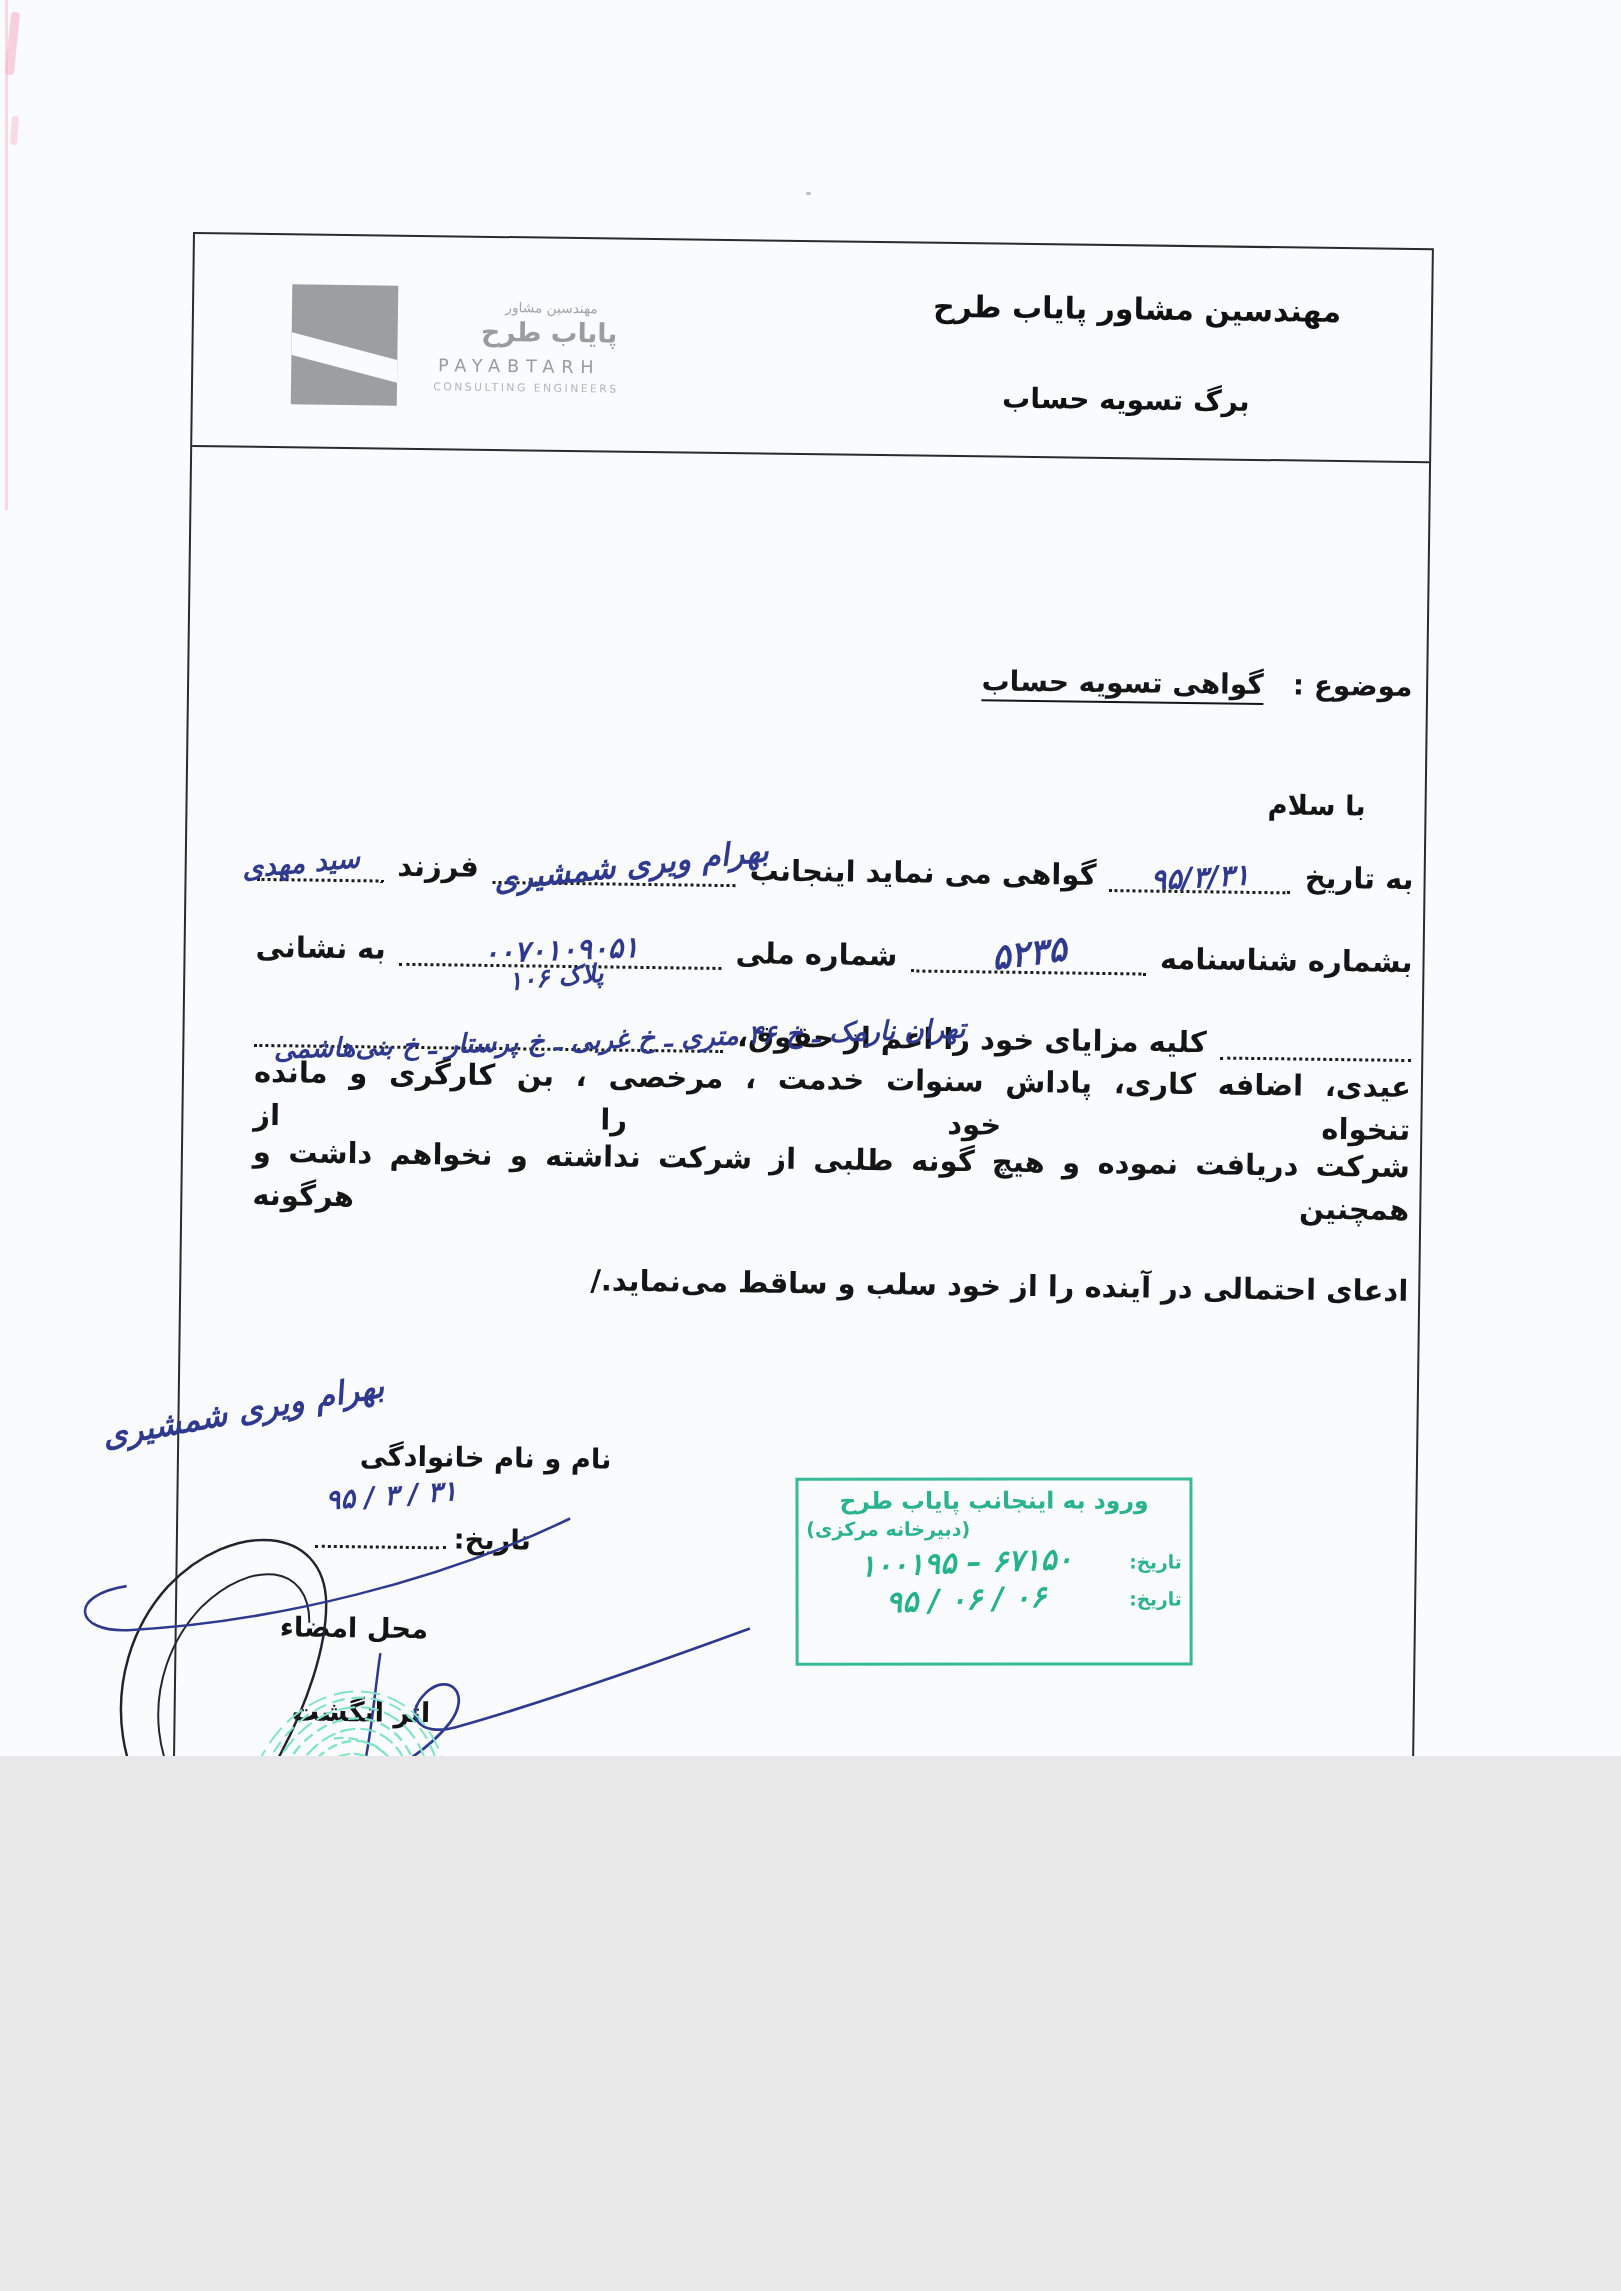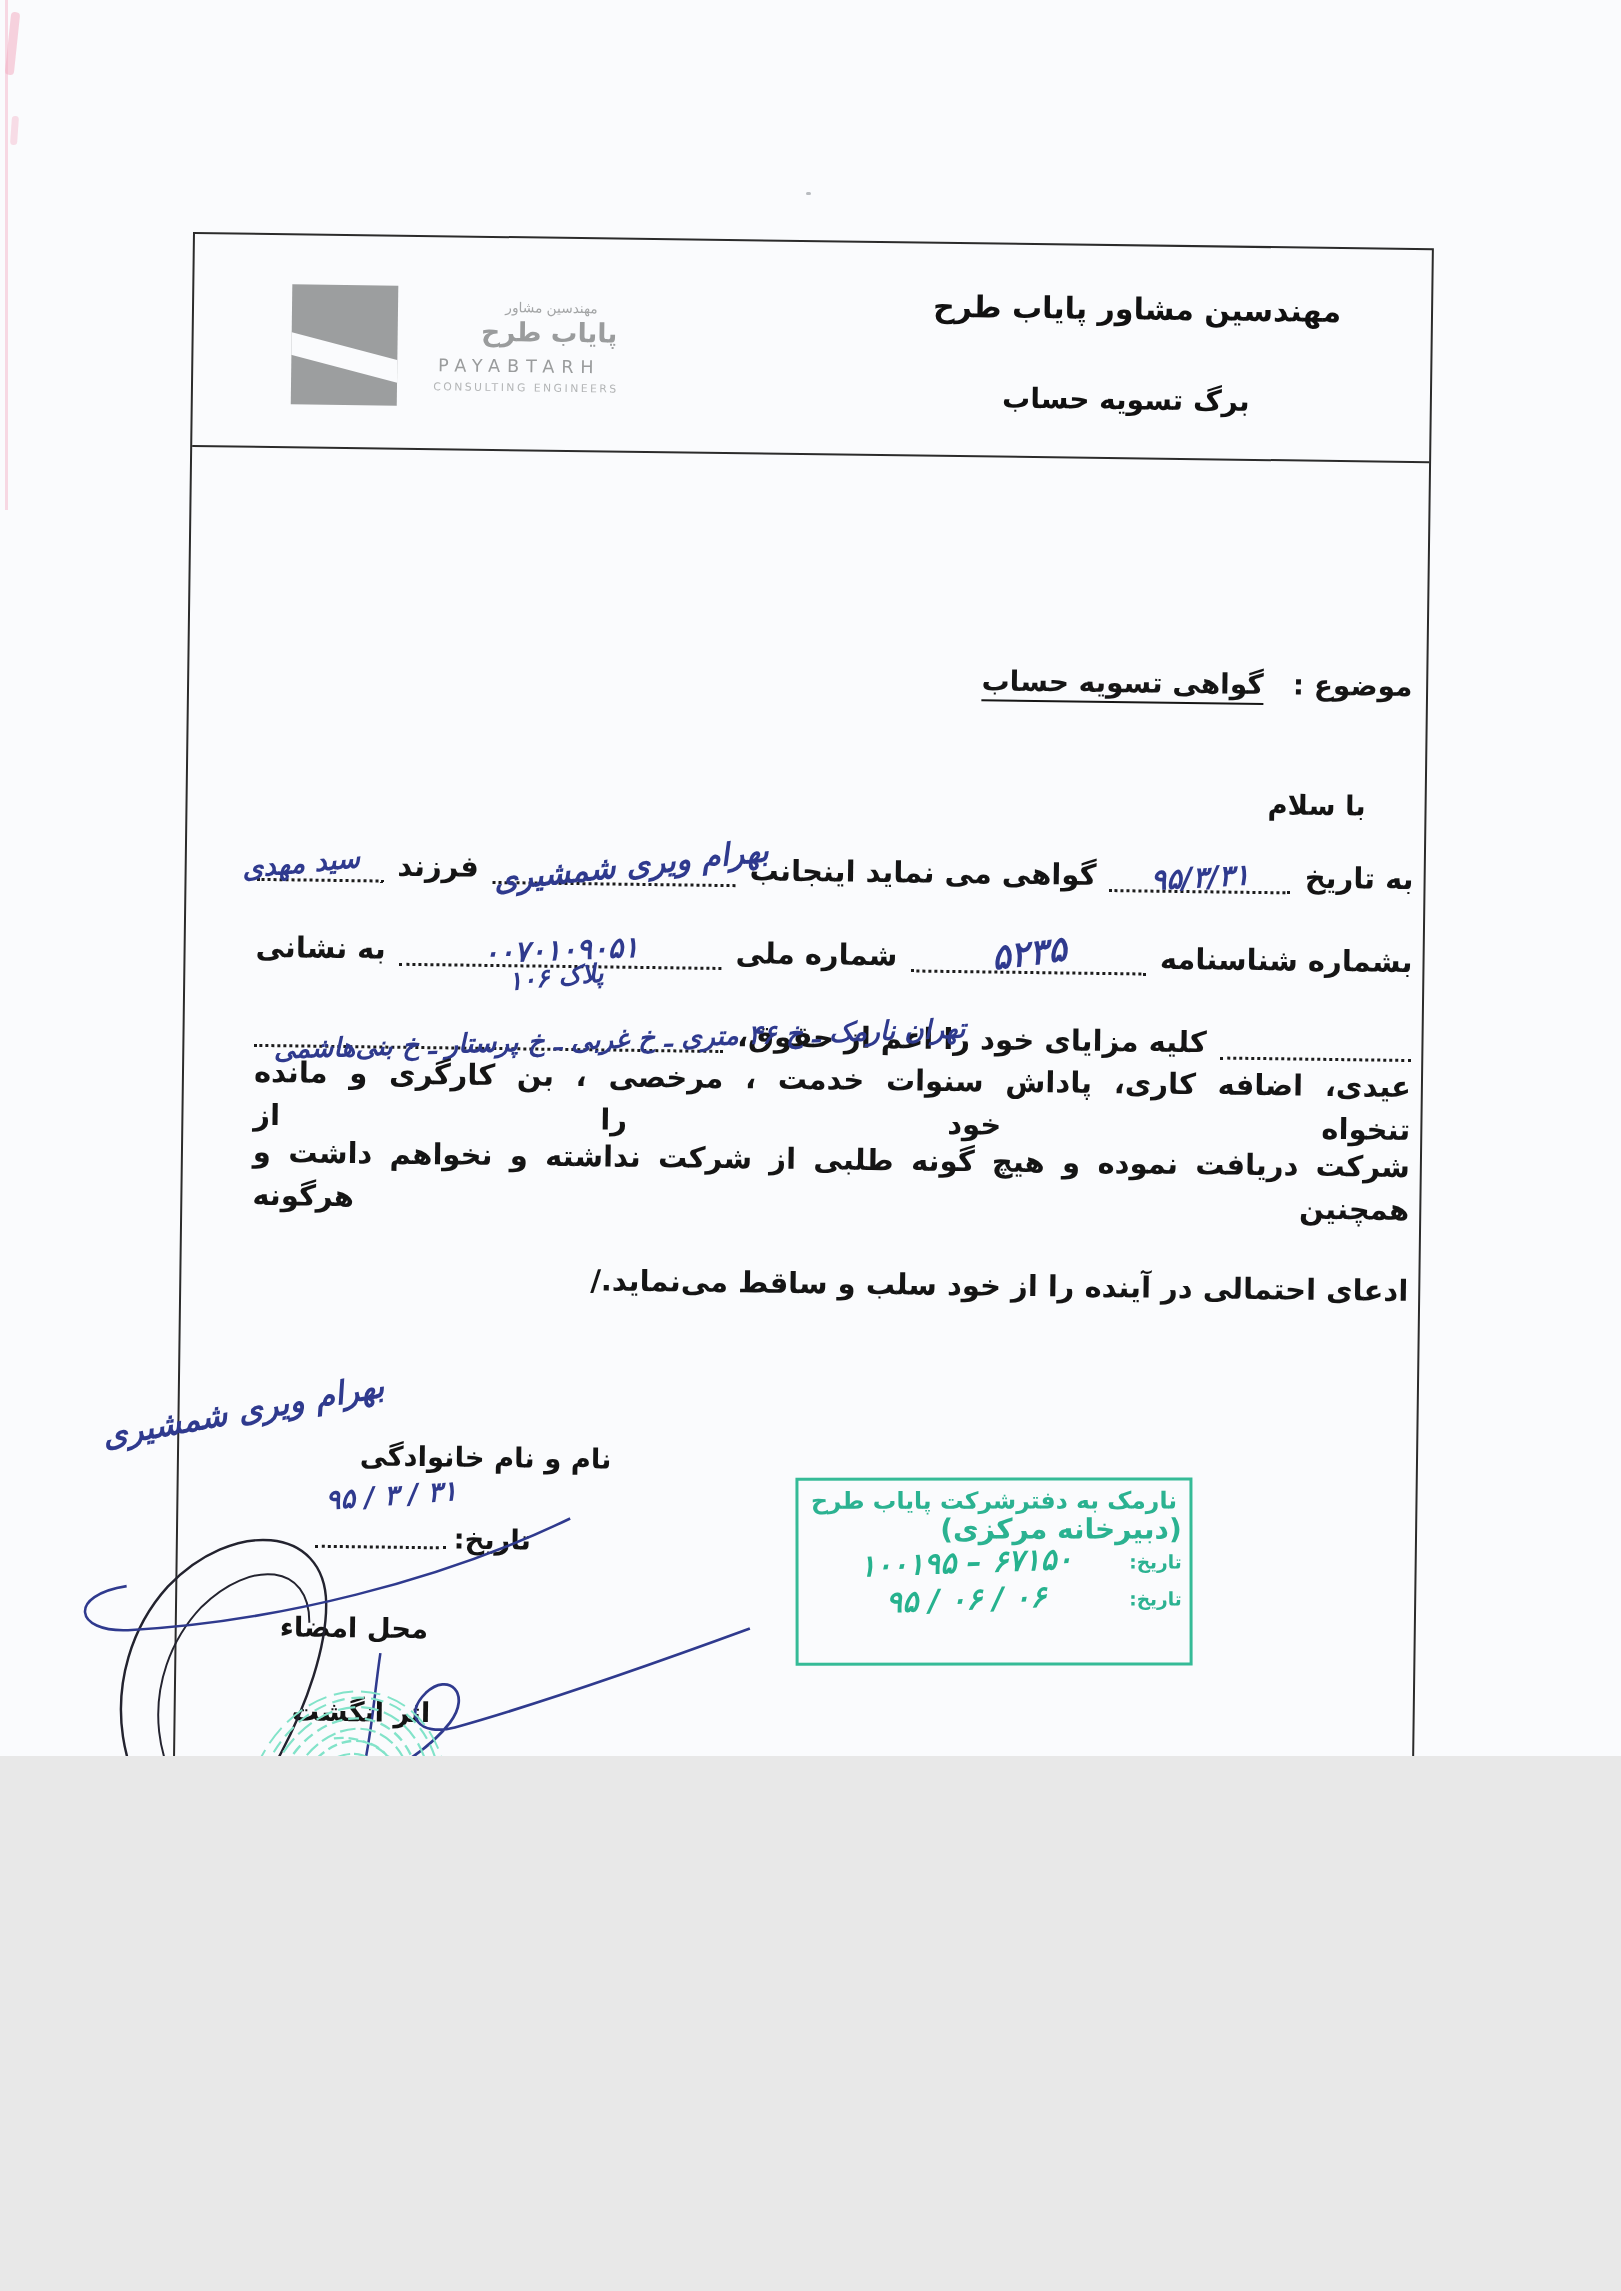--- a/index.html
+++ b/index.html
@@ -46,21 +46,21 @@
   #date-row{left:137px;top:1274px;width:216px;direction:rtl;display:flex;align-items:flex-end;gap:7.8px;}
   #date-row .blank{flex:1 1 auto;}
   #date-hw{left:147px;top:1243px;font-size:27.4px;color:#2f3a8e;font-style:italic;font-weight:bold;
            transform:rotate(-5deg);direction:ltr;white-space:nowrap;}
   #sign-label{left:103px;top:1376px;}
   #finger-label{left:116px;top:1460px;}
   
   #stamp{left:618px;top:1233px;width:397px;height:188px;border:3.4px solid #35bb97;
          transform:rotate(-0.8deg);color:#2bb291;direction:rtl;padding:5.9px 7.8px;box-sizing:border-box;}
   #stamp .s1{text-align:center;font-size:23.5px;font-weight:bold;line-height:29px;}
-  #stamp .s2{text-align:right;font-size:28px;font-weight:bold;line-height:27.4px;}
+  #stamp .s2{text-align:left;font-size:19px;font-weight:bold;line-height:27.4px;}
   .stamp-row{display:flex;direction:rtl;align-items:center;gap:3.9px;margin-top:2px;}
   .stamp-row .lb{font-size:18.6px;font-weight:bold;white-space:nowrap;}
   .stamp-row .vl{flex:1;text-align:center;font-size:30px;font-weight:bold;font-style:italic;
                  direction:ltr;white-space:nowrap;transform:rotate(-2deg);color:#26b28e;}
   
   .pink{background:#f3aec3;}
   svg{overflow:visible;}
 </style>
 </head>
 <body>
@@ -156,21 +156,21 @@
       <span class="blank">
         <i class="dots"></i>
       </span>
     </div>
     <b class="abs" id="date-hw">۹۵ / ۳ / ۳۱</b>
 
     <div class="abs flabel" id="sign-label">محل امضاء</div>
     <div class="abs flabel" id="finger-label">اثر انگشت</div>
 
     <div class="abs" id="stamp">
-      <div class="s1">نارمک به دفترشرکت پایاب طرح</div>
+      <div class="s1">ورود به اینجانب پایاب طرح</div>
       <div class="s2">(دبیرخانه مرکزی)</div>
       <div class="stamp-row">
         <span class="lb">تاریخ:</span>
         <span class="vl">۱۰۰۱۹۵ – ۶۷۱۵۰</span>
       </div>
       <div class="stamp-row">
         <span class="lb">تاریخ:</span>
         <span class="vl">۹۵ / ۰۶ / ۰۶</span>
       </div>
     </div>

